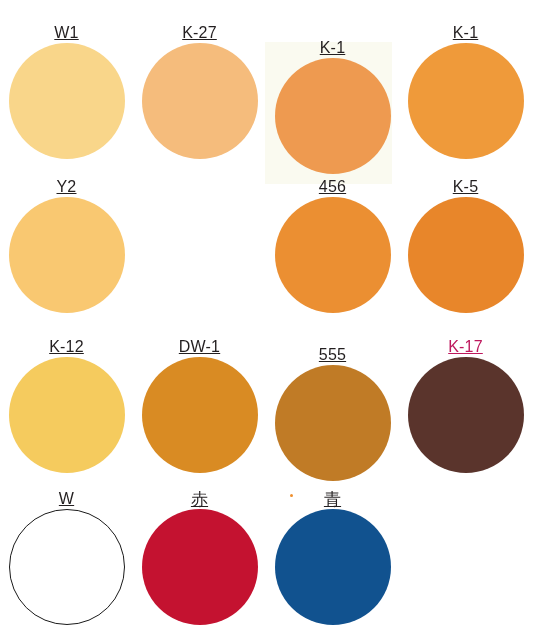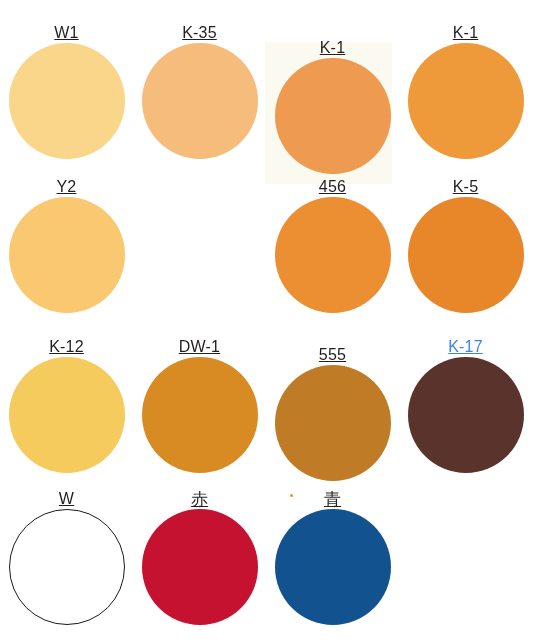--- a/index.html
+++ b/index.html
@@ -91,21 +91,21 @@
 <div id="swatch-grid">
   <div class="highlight-box" style="left: 265px; top: 42px; width: 127px; height: 142px; background: rgb(250, 250, 240);"></div>
   <div class="stray-dot" style="left: 290px; top: 494px; background: rgb(239, 143, 46);"></div>
 <div class="swatch-cell" style="left: 0px; top: 24px;">
       <span class="swatch-label" style="color: rgb(35, 31, 32);">W1</span>
       <div class="swatch-disc-wrap">
         <div class="swatch-disc" style="background: rgb(249, 214, 138);"></div>
       </div>
     </div>
     <div class="swatch-cell" style="left: 133px; top: 24px;">
-      <span class="swatch-label" style="color: rgb(35, 31, 32);">K-35</span>
+      <span class="swatch-label" style="color: rgb(35, 31, 32);">K-27</span>
       <div class="swatch-disc-wrap">
         <div class="swatch-disc" style="background: rgb(245, 188, 124);"></div>
       </div>
     </div>
     <div class="swatch-cell" style="left: 266px; top: 39px;">
       <span class="swatch-label" style="color: rgb(35, 31, 32);">K-1</span>
       <div class="swatch-disc-wrap">
         <div class="swatch-disc" style="background: rgb(238, 154, 80);"></div>
       </div>
     </div>
@@ -145,21 +145,21 @@
         <div class="swatch-disc" style="background: rgb(217, 139, 35);"></div>
       </div>
     </div>
     <div class="swatch-cell" style="left: 266px; top: 338px; margin-top: 8px;">
       <span class="swatch-label" style="color: rgb(35, 31, 32);">555</span>
       <div class="swatch-disc-wrap">
         <div class="swatch-disc" style="background: rgb(192, 123, 38);"></div>
       </div>
     </div>
     <div class="swatch-cell" style="left: 399px; top: 338px;">
-      <span class="swatch-label" style="color: #3b82f6;">K-17</span>
+      <span class="swatch-label" style="color: #be185d;">K-17</span>
       <div class="swatch-disc-wrap">
         <div class="swatch-disc" style="background: rgb(90, 52, 44);"></div>
       </div>
     </div>
     <div class="swatch-cell" style="left: 0px; top: 490px;">
       <span class="swatch-label" style="color: rgb(35, 31, 32);">W</span>
       <div class="swatch-disc-wrap">
         <div class="swatch-disc outlined"></div>
       </div>
     </div>

